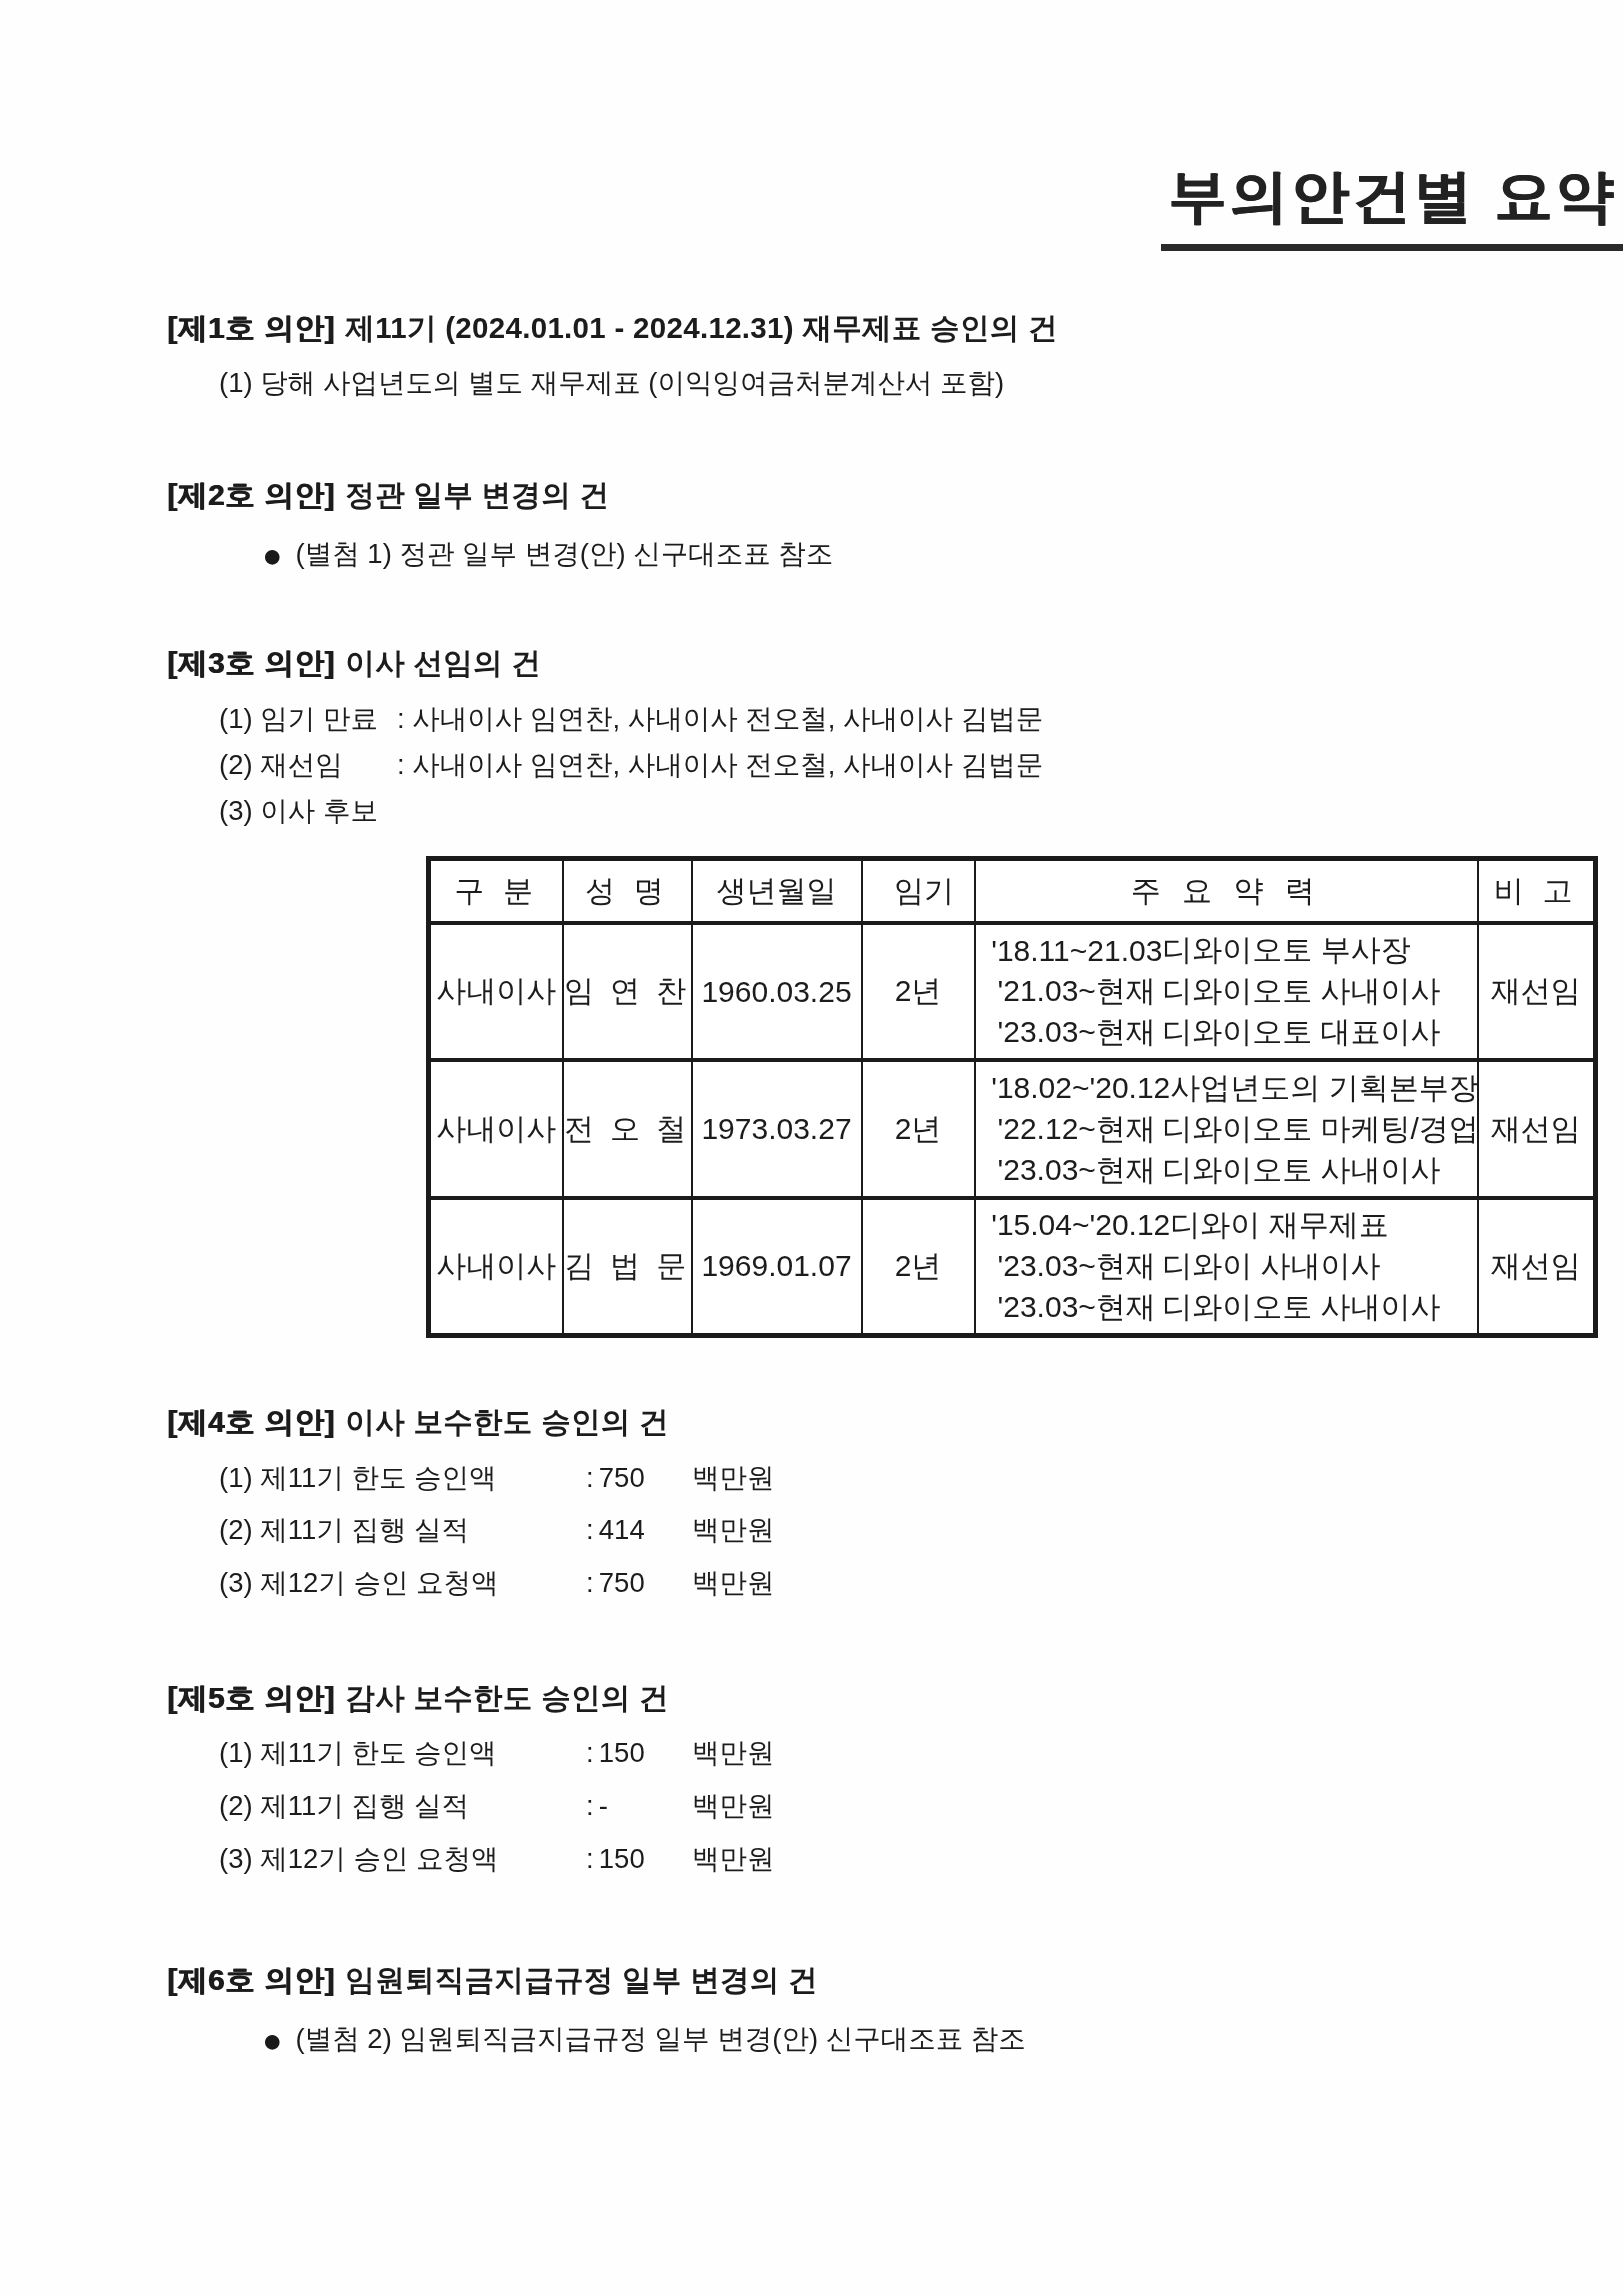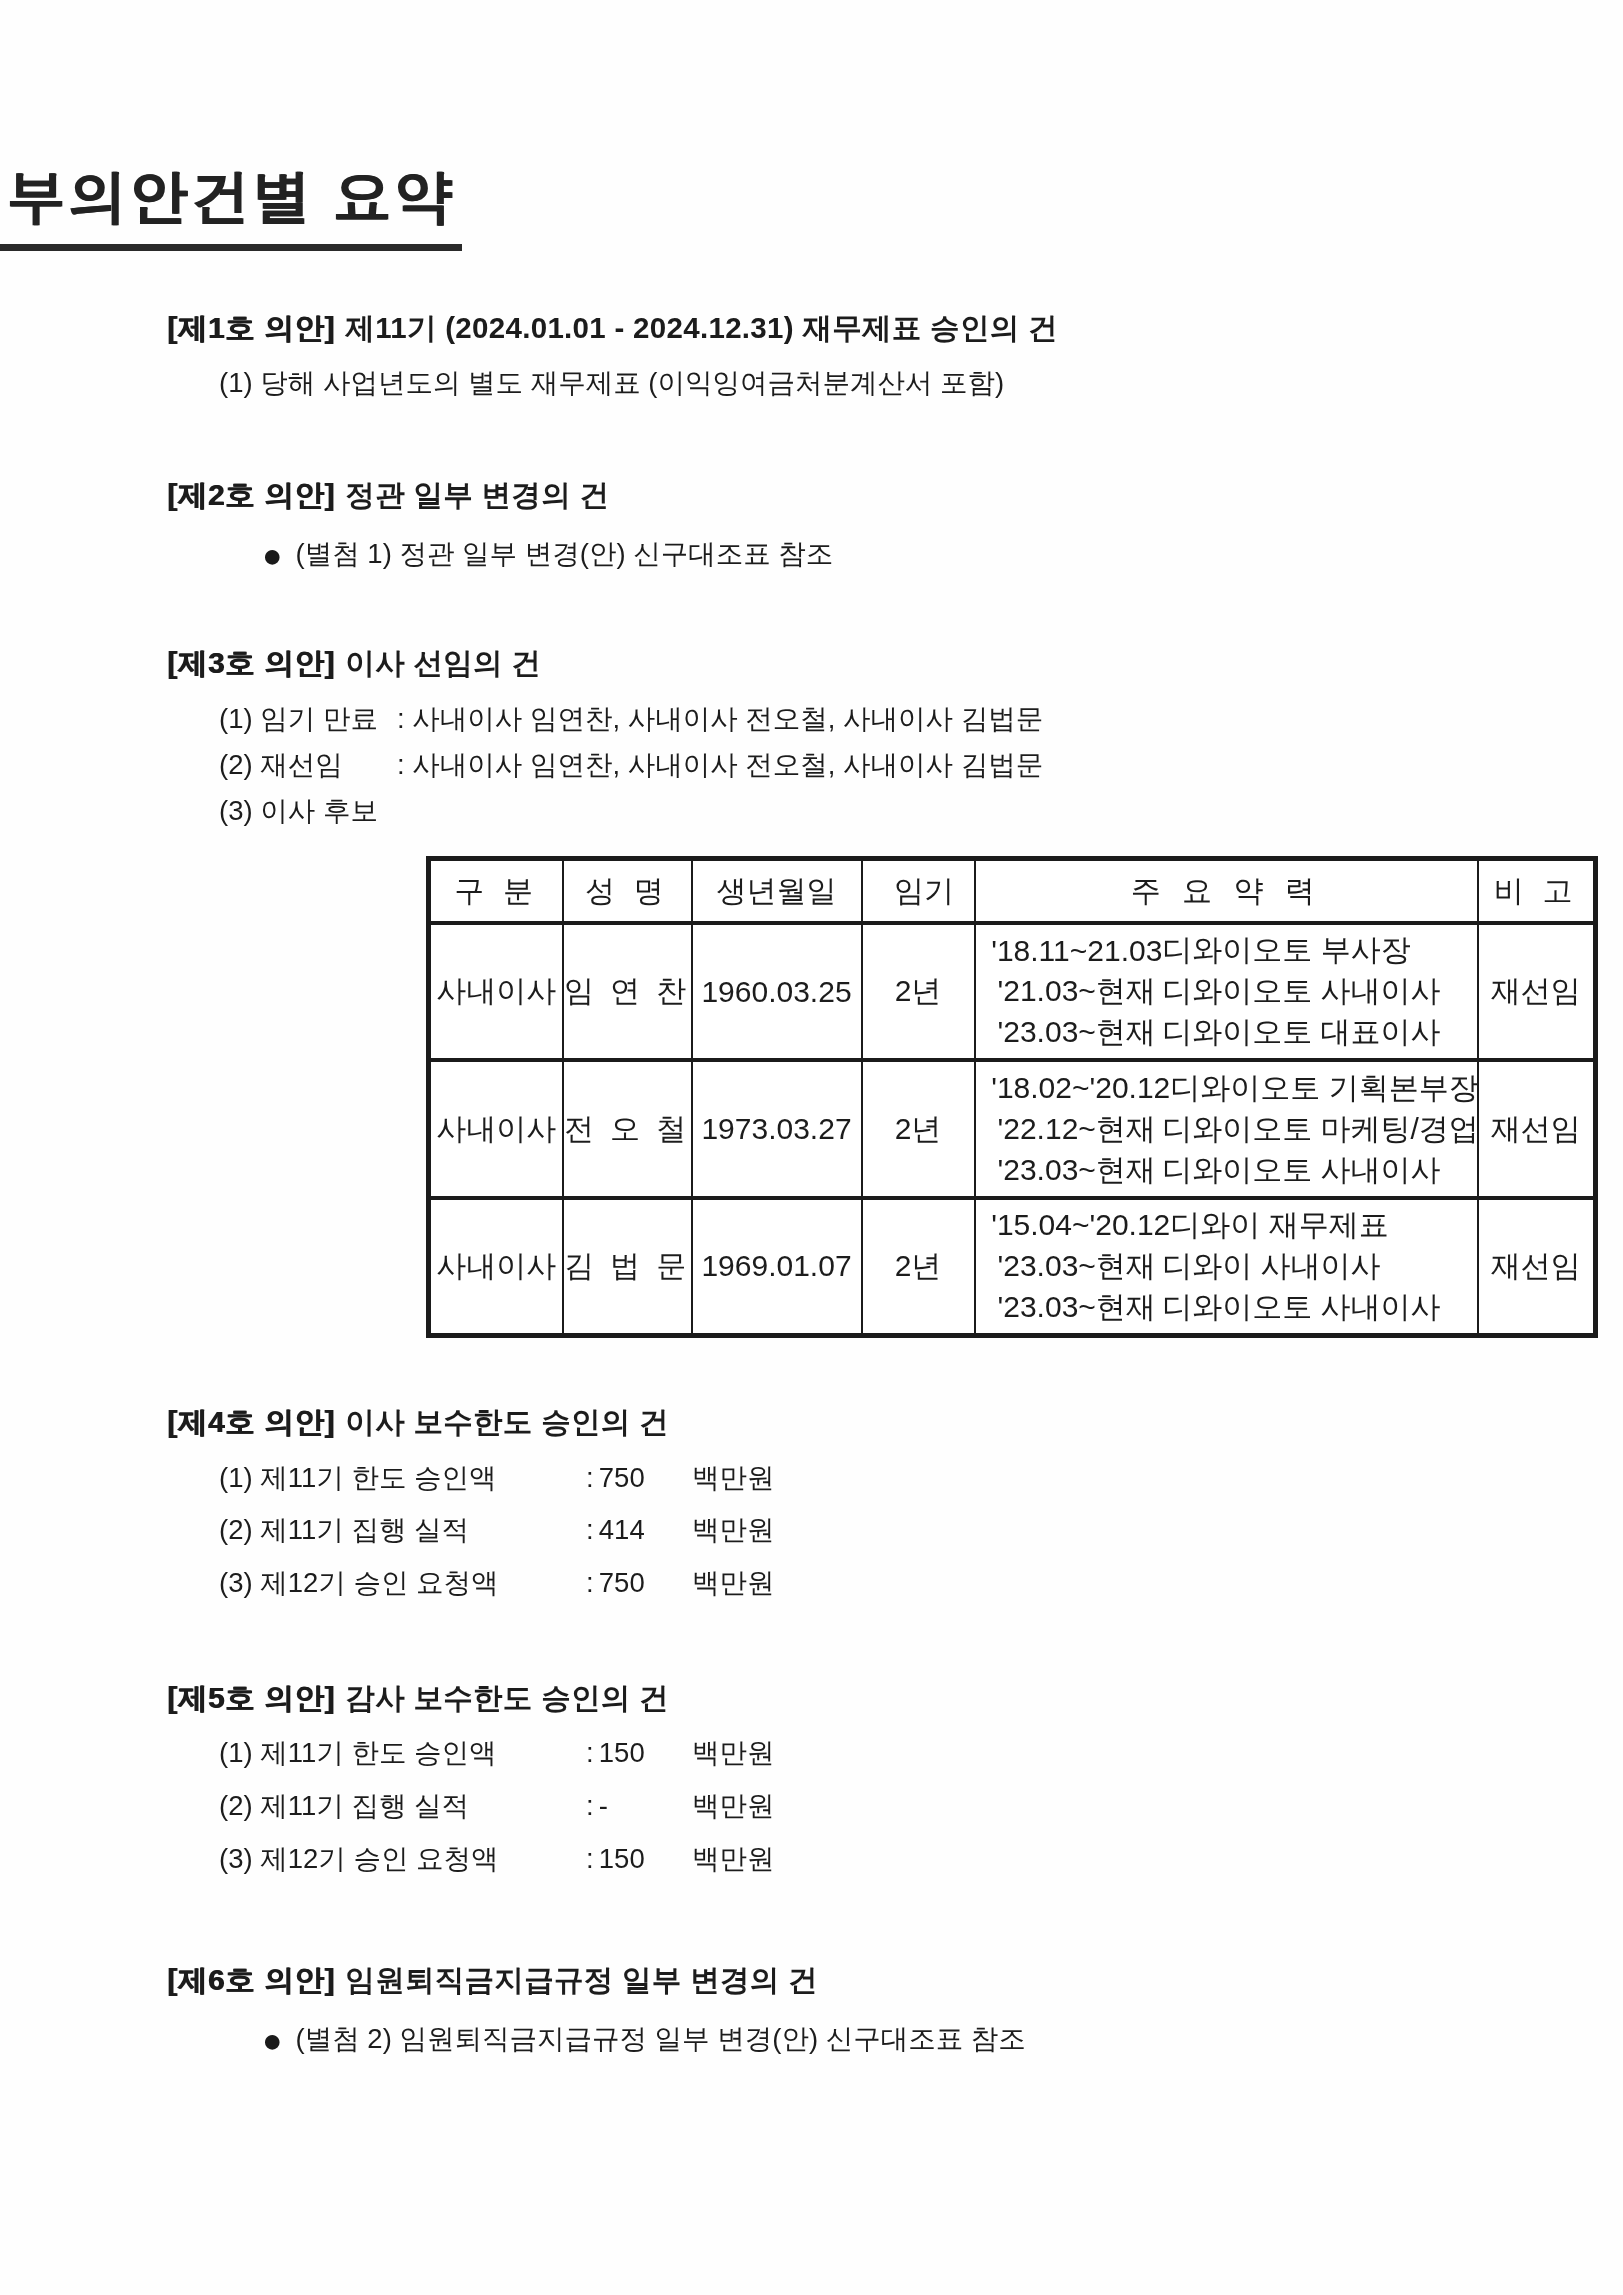--- a/index.html
+++ b/index.html
@@ -7,21 +7,21 @@
   body {
     width:1623px; height:2295px;
     font-family:"Liberation Sans","DejaVu Sans",sans-serif;
     color:#1c1c1c;
     position:relative;
     overflow:hidden;
   }
   .page { width:1623px; height:2295px; background:#fefefe; }
 
   
-  .title-wrap { text-align:left; padding-top:158px; }
+  .title-wrap { text-align:right; padding-top:158px; }
   .doc-title {
     display:inline-block;
     font-size:58px; font-weight:900; letter-spacing:3.3px;
     color:#222;
     text-shadow:1.3px 0 #222;
     border-bottom:7.2px solid #2a2a2a;
     padding:0 6.5px 7.9px 6.5px;
   }
 
   
@@ -156,21 +156,21 @@
             <td>재선임</td>
           </tr>
           <tr>
             <td>사내이사</td>
             <td class="name-cell">전 오 철</td>
             <td>1973.03.27</td>
             <td>2년</td>
             <td class="career-cell">
               <div class="career-line">
                   <span class="period">'18.02~'20.12</span>
-                  <span class="desc">디와이오토 기획본부장</span>
+                  <span class="desc">사업년도의 기획본부장</span>
                 </div>
               <div class="career-line">
                   <span class="period">'22.12~현재</span>
                   <span class="desc">디와이오토 마케팅/경업본부장</span>
                 </div>
               <div class="career-line">
                   <span class="period">'23.03~현재</span>
                   <span class="desc">디와이오토 사내이사</span>
                 </div>
             </td>

